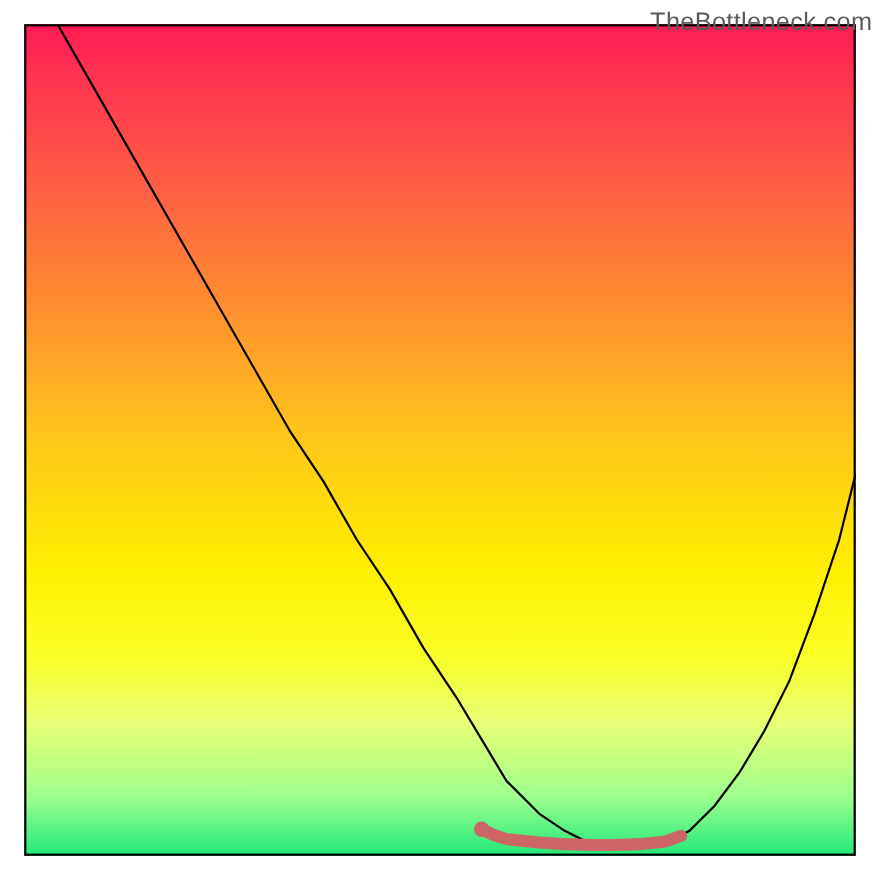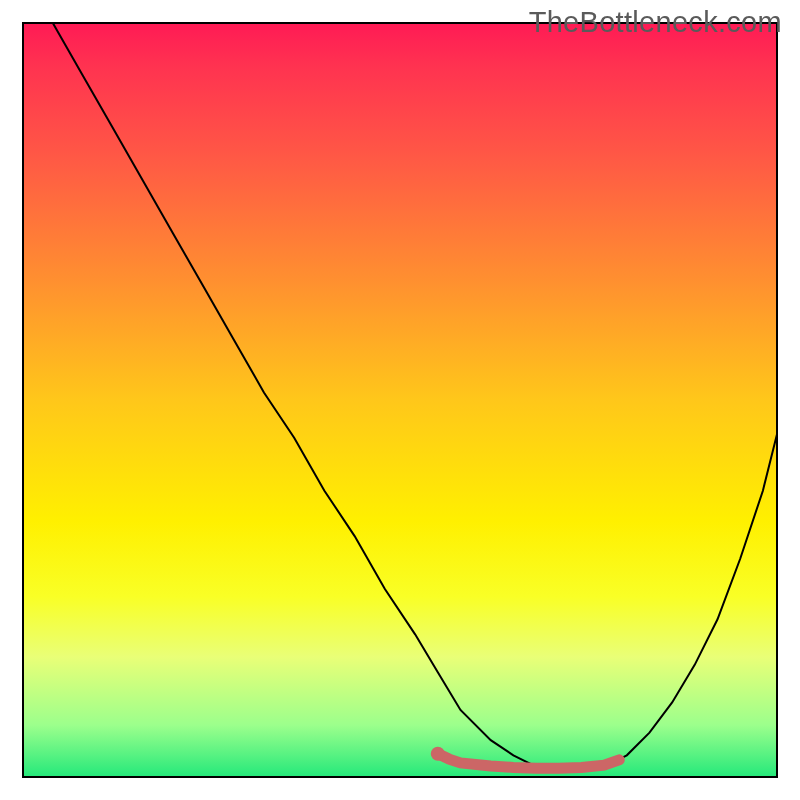--- a/index.html
+++ b/index.html
@@ -12,22 +12,22 @@
     font-family: Arial, Helvetica, sans-serif;
   }
   .chart-container {
     position: relative;
     width: 800px;
     height: 800px;
   }
   .watermark {
     position: absolute;
     top: 6px;
-    right: 18px;
-    font-size: 29px;
+    right: 7px;
+    font-size: 23px;
     font-weight: 500;
     color: #5a5a5a;
     letter-spacing: 0.3px;
     z-index: 10;
   }
   .plot-area {
     position: absolute;
     left: 22px;
     top: 22px;
     width: 756px;

